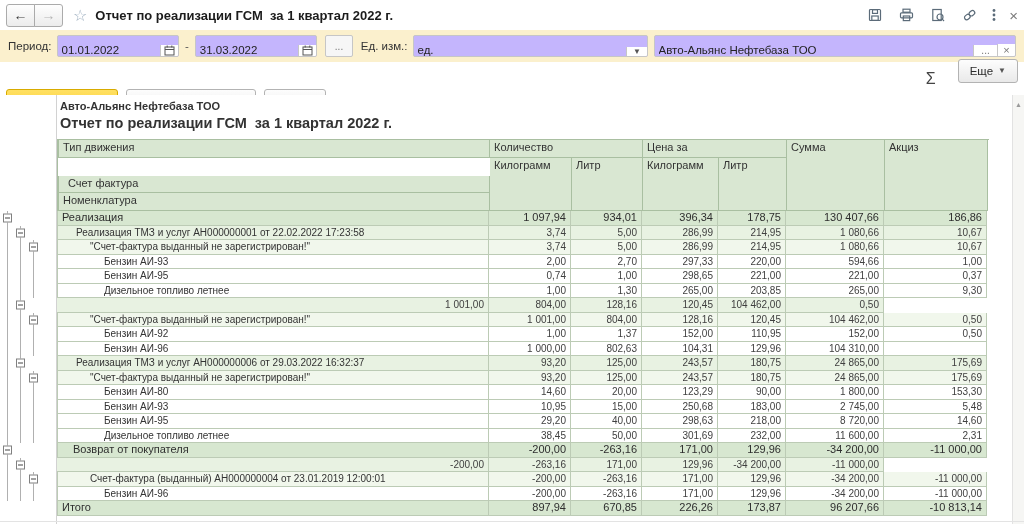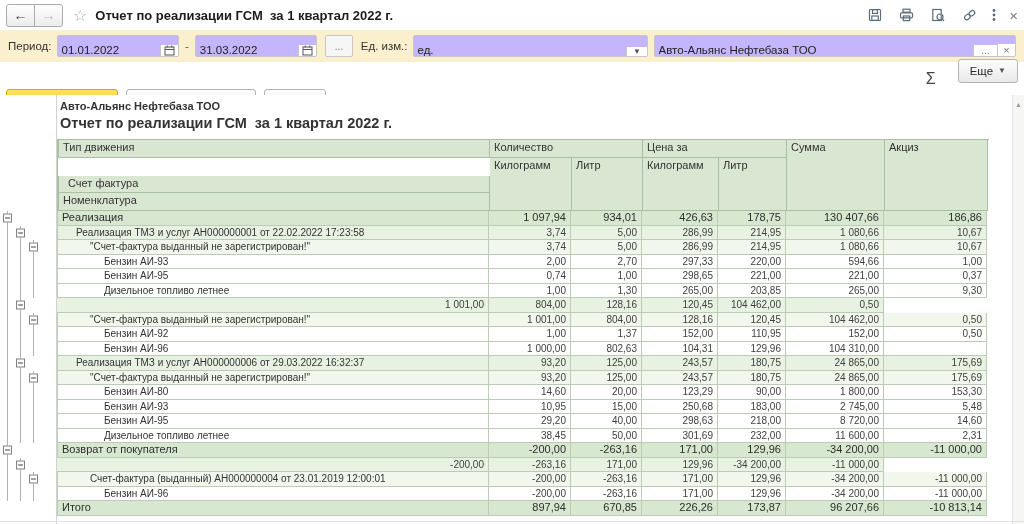--- a/index.html
+++ b/index.html
@@ -221,21 +221,21 @@
       <div class="trow k-g0">
         <div class="gcell">
           <i class="tline" style="left: 7px;"></i>
           <span class="tbox" style="left: 3px;">
             <i></i>
           </span>
         </div>
         <div class="cell lab" style="padding-left: 4px;">Реализация</div>
         <div class="cell num">1 097,94</div>
         <div class="cell num">934,01</div>
-        <div class="cell num">426,63</div>
+        <div class="cell num">396,34</div>
         <div class="cell num">178,75</div>
         <div class="cell num">130 407,66</div>
         <div class="cell num">186,86</div>
       </div>
       <div class="trow k-g1">
         <div class="gcell">
           <i class="tline" style="left: 7px;"></i>
           <i class="tline" style="left: 20px;"></i>
           <span class="tbox" style="left: 16px;">
             <i></i>
@@ -457,21 +457,21 @@
         <div class="cell num">11 600,00</div>
         <div class="cell num">2,31</div>
       </div>
       <div class="trow k-g0">
         <div class="gcell">
           <i class="tline" style="left: 7px;"></i>
           <span class="tbox" style="left: 3px;">
             <i></i>
           </span>
         </div>
-        <div class="cell lab" style="padding-left: 4px;">Возврат от покупателя</div>
+        <div class="cell lab" style="padding-left: 15px;">Возврат от покупателя</div>
         <div class="cell num">-200,00</div>
         <div class="cell num">-263,16</div>
         <div class="cell num">171,00</div>
         <div class="cell num">129,96</div>
         <div class="cell num">-34 200,00</div>
         <div class="cell num">-11 000,00</div>
       </div>
       <div class="trow k-g1">
         <div class="gcell">
           <i class="tline" style="left: 7px;"></i>

